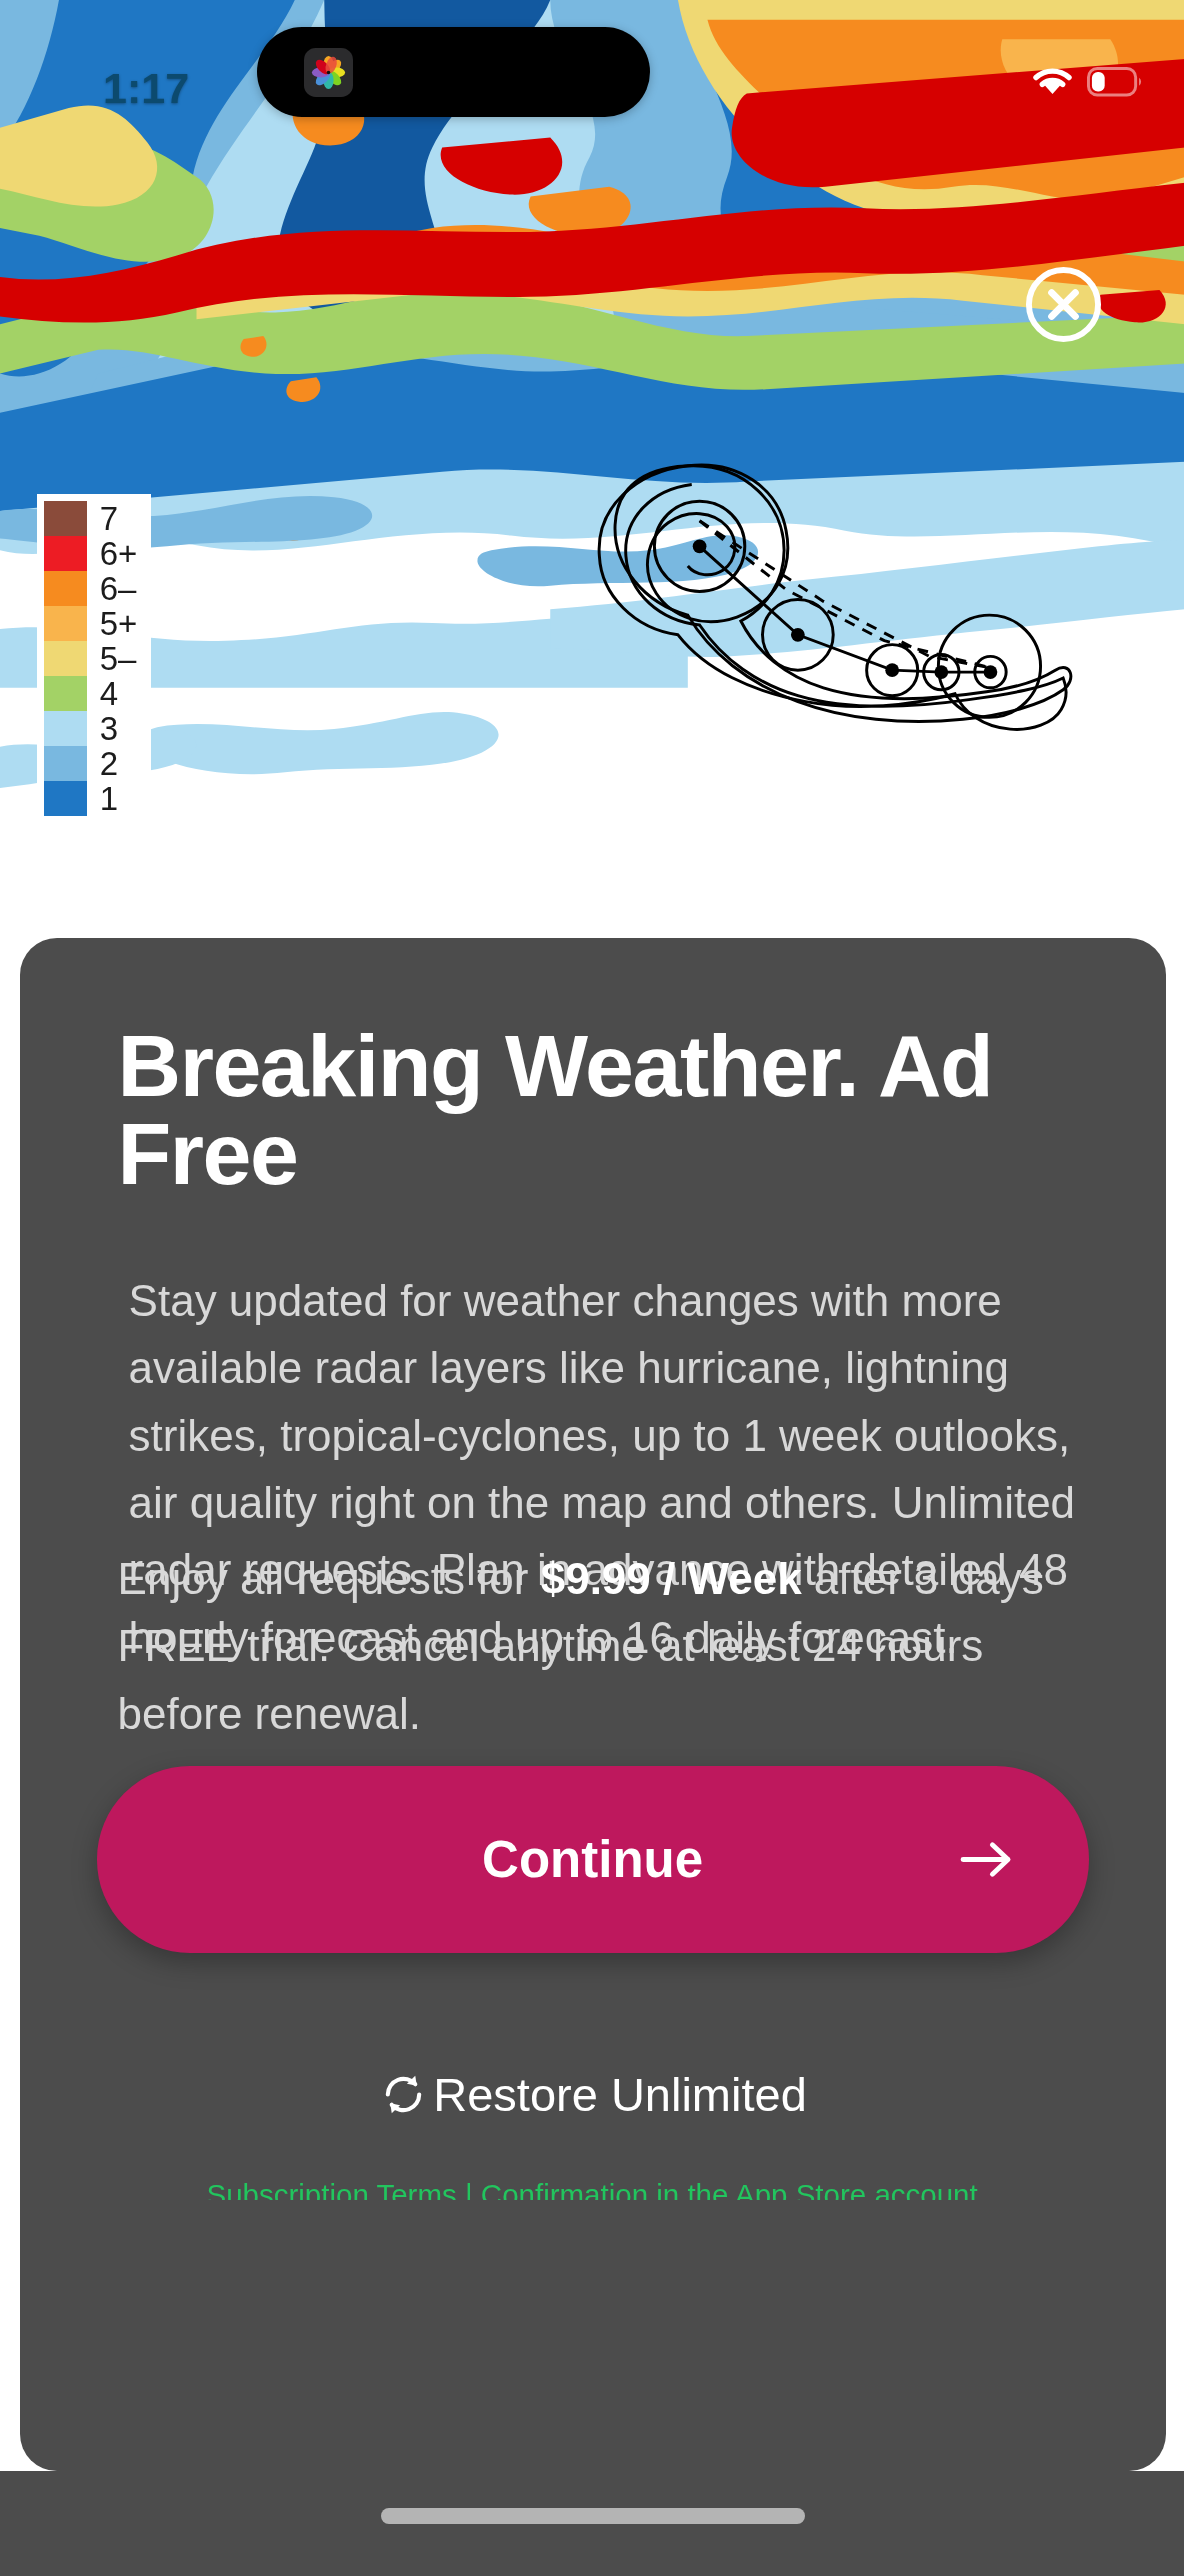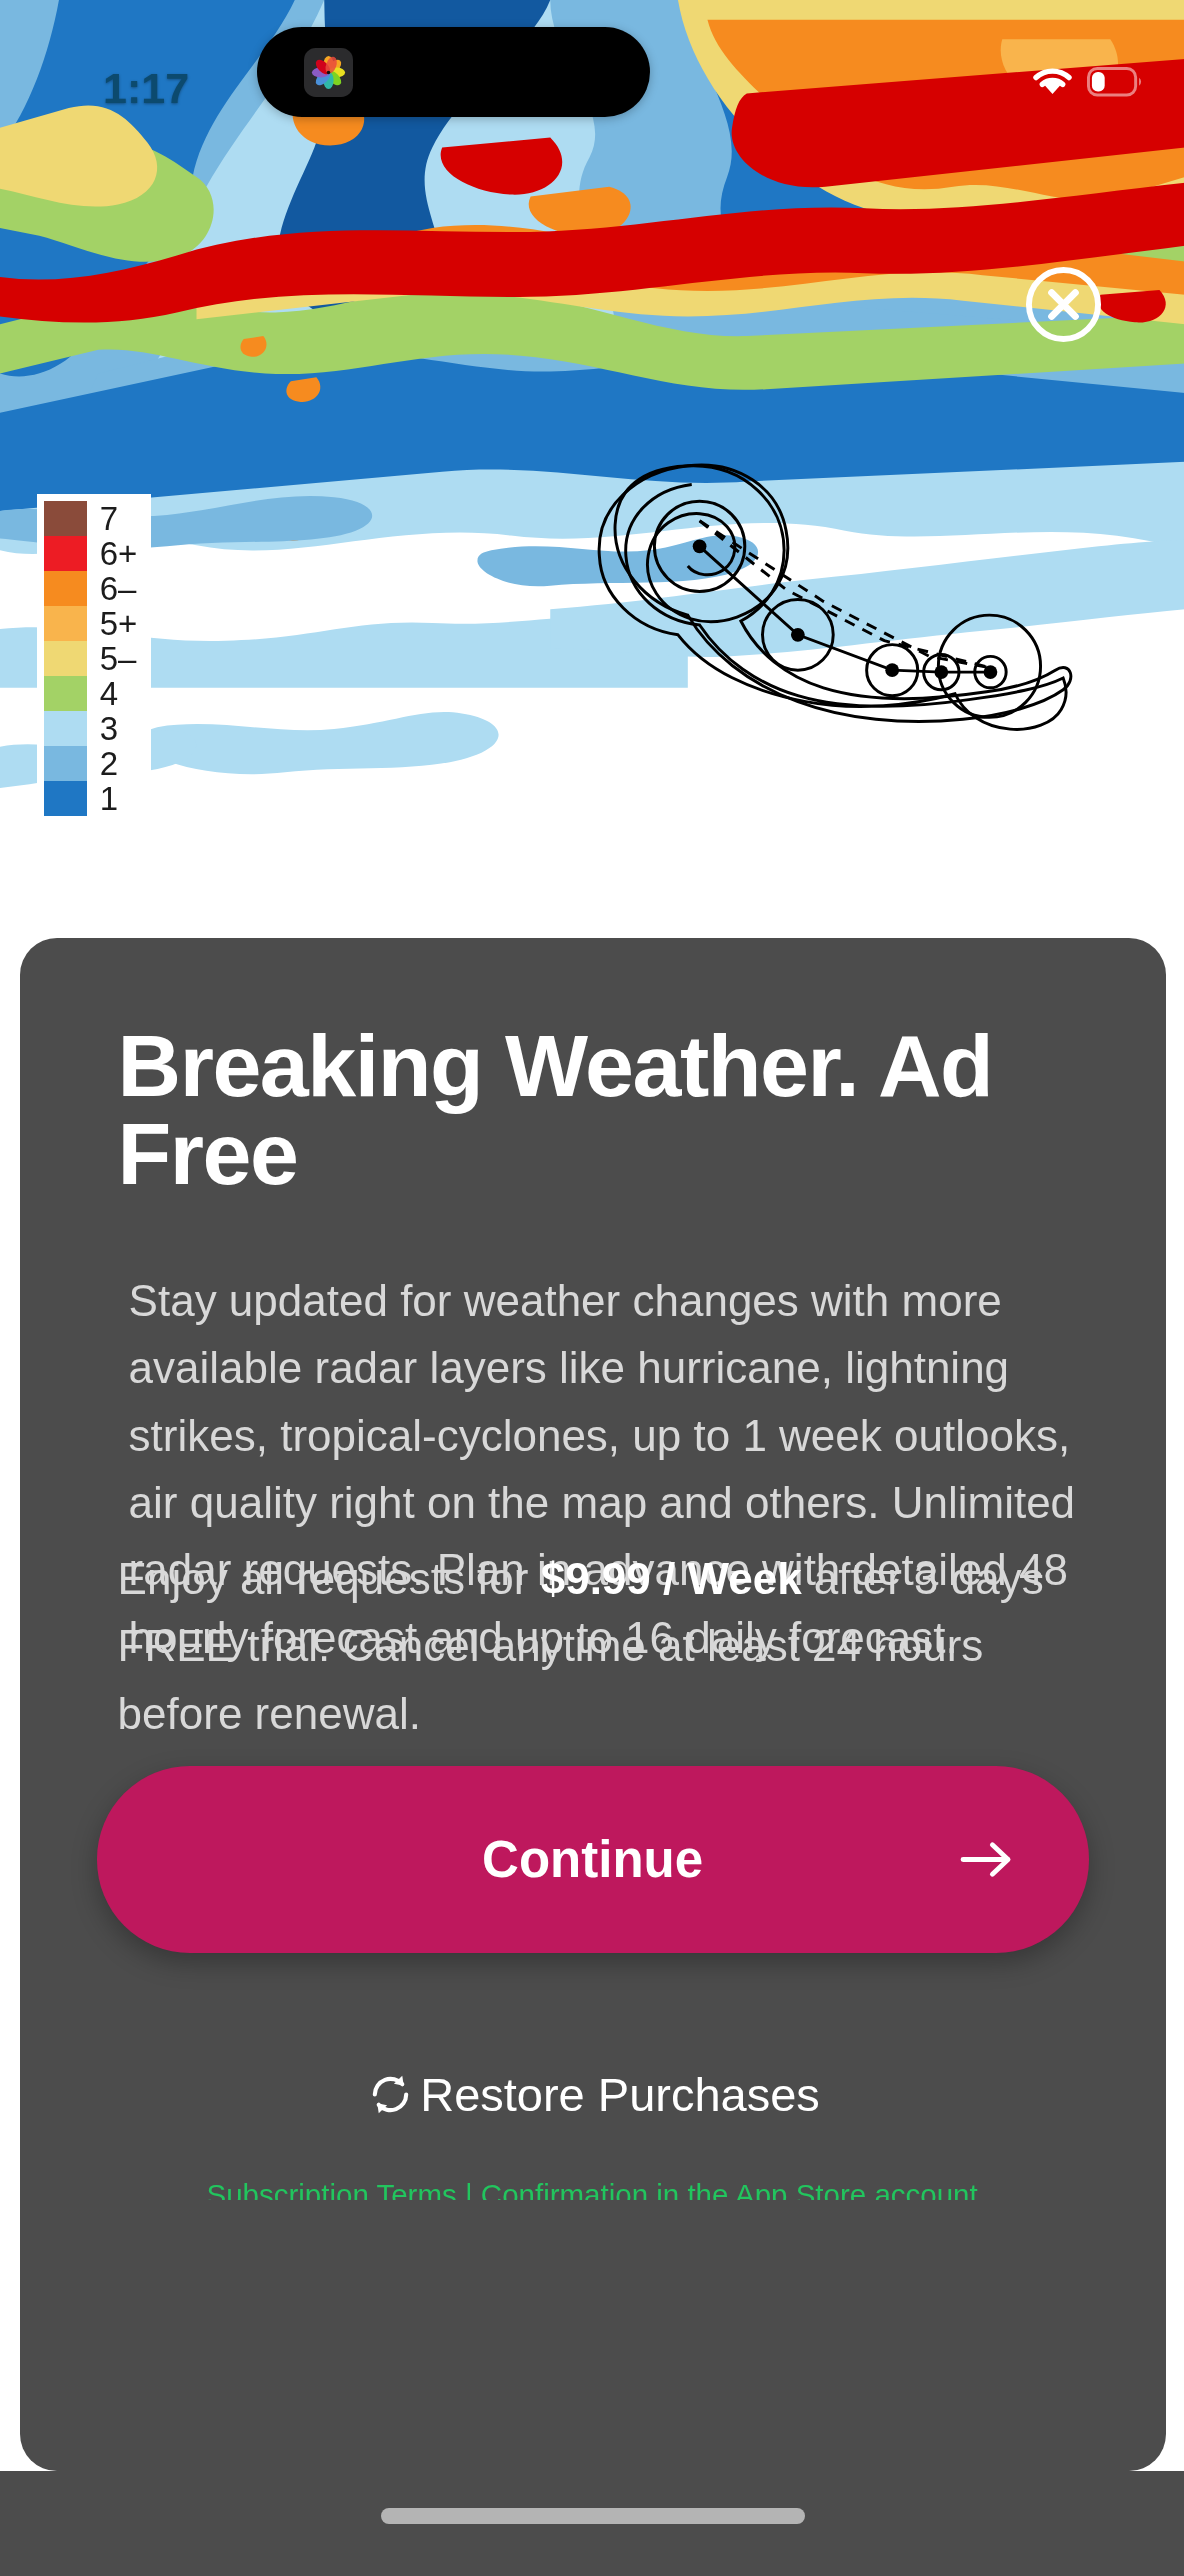--- a/index.html
+++ b/index.html
@@ -355,21 +355,21 @@
 
     <div id="restore-row">
       <span style="display:inline-flex;">
         <svg width="51" height="51" viewBox="0 0 52 52">
           <path d="M10 26 A16 16 0 0 1 38 15.5" stroke="#ffffff" stroke-width="4.2" fill="none" stroke-linecap="round"></path>
           <path d="M42 26 A16 16 0 0 1 14 36.5" stroke="#ffffff" stroke-width="4.2" fill="none" stroke-linecap="round"></path>
           <path d="M38 7 L39.5 17 L29.5 15" fill="#ffffff"></path>
           <path d="M14 45 L12.5 35 L22.5 37" fill="#ffffff"></path>
         </svg>
       </span>
-      <span id="restore-label">Restore Purchases</span>
+      <span id="restore-label">Restore Unlimited</span>
     </div>
 
     <div id="legal-row">Subscription Terms  |  Confirmation in the App Store account</div>
   </div>
 
   <div id="bottom-fill" style="background: rgb(76, 76, 76);"></div>
   <div id="home-indicator"></div>
 
 </div>
 

